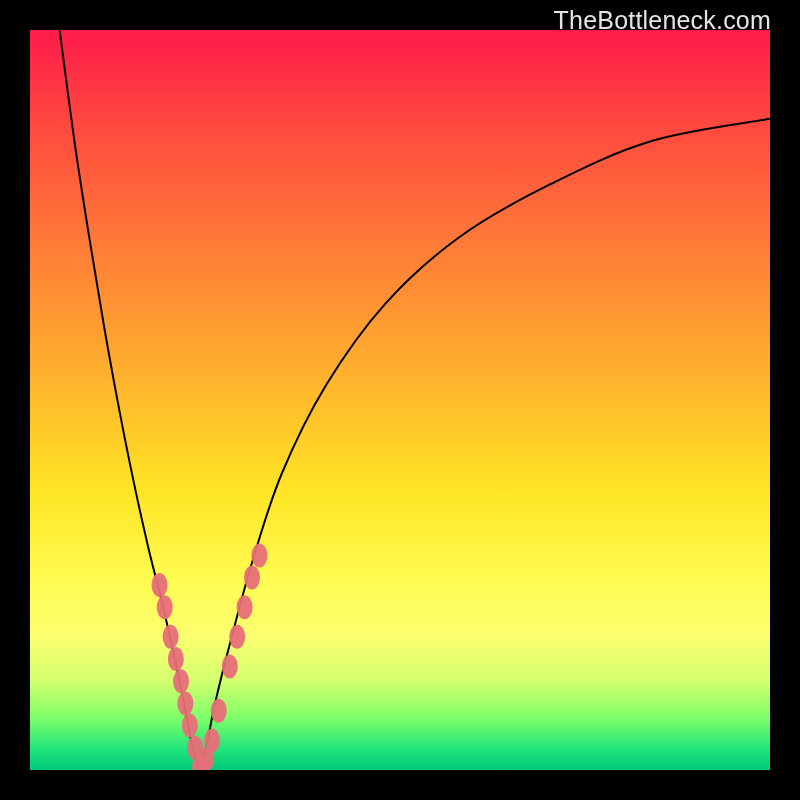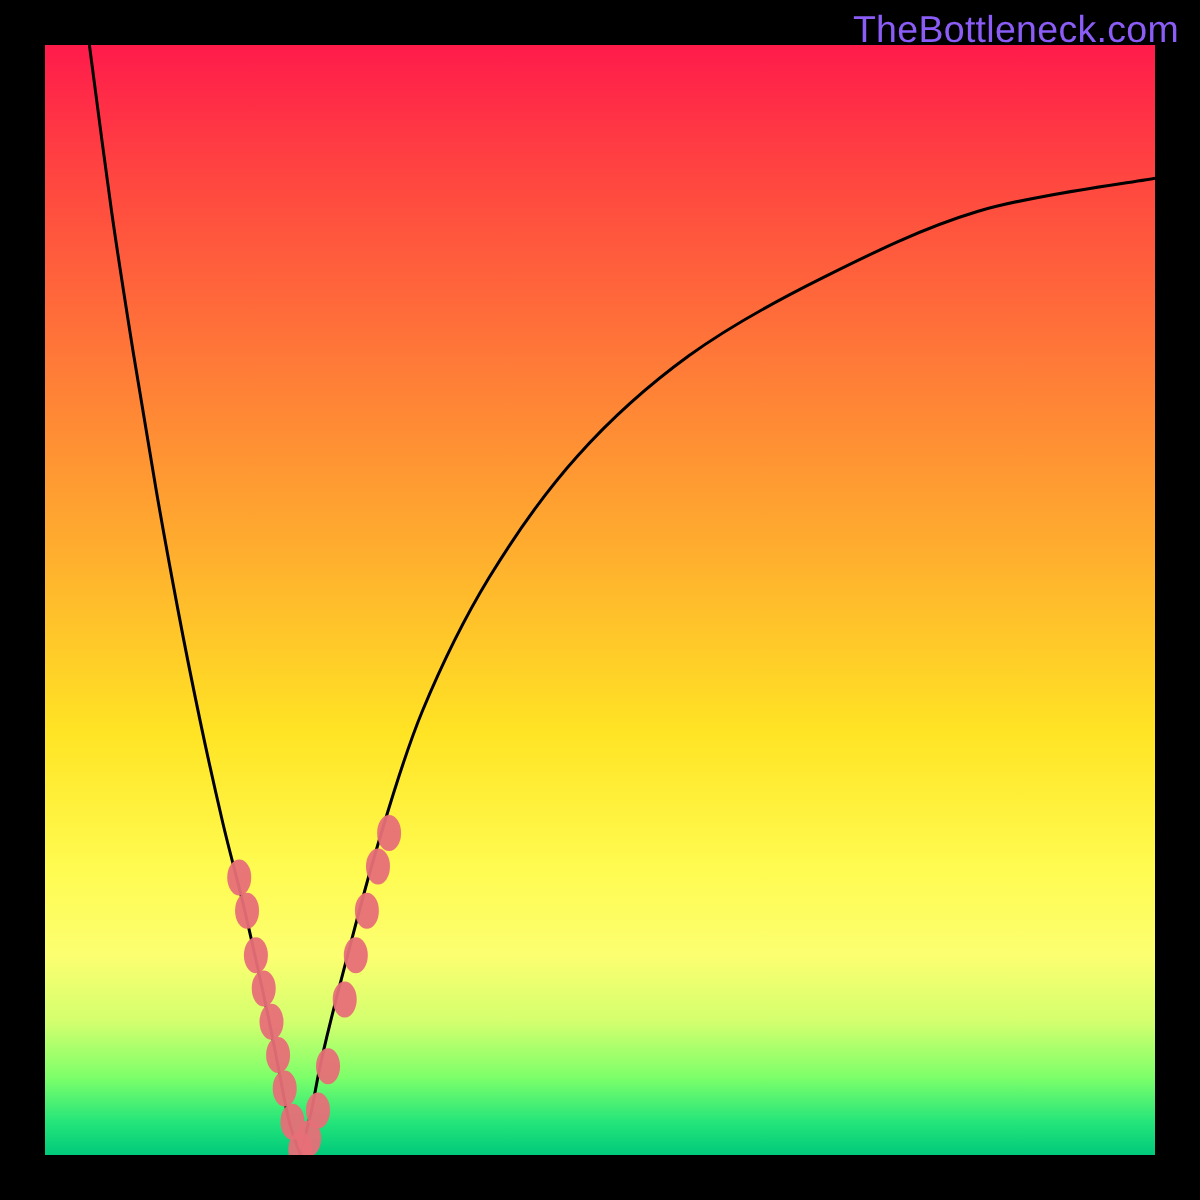--- a/index.html
+++ b/index.html
@@ -32,22 +32,22 @@
       #fffb50 74%,
       #fcff70 82%,
       #d3ff6e 88%,
       #7dff6a 93%,
       #25e57a 97%,
       #00c97a 100%);
   }
   .attrib {
     position: absolute;
     top: 6px;
-    right: 14px;
-    color: #8b5cf6;
+    right: 29px;
+    color: #e5e5e5;
     font-size: 25px;
     font-weight: 500;
     letter-spacing: 0.2px;
   }
   svg.curves {
     position: absolute;
     inset: 0;
     width: 100%;
     height: 100%;
   }

